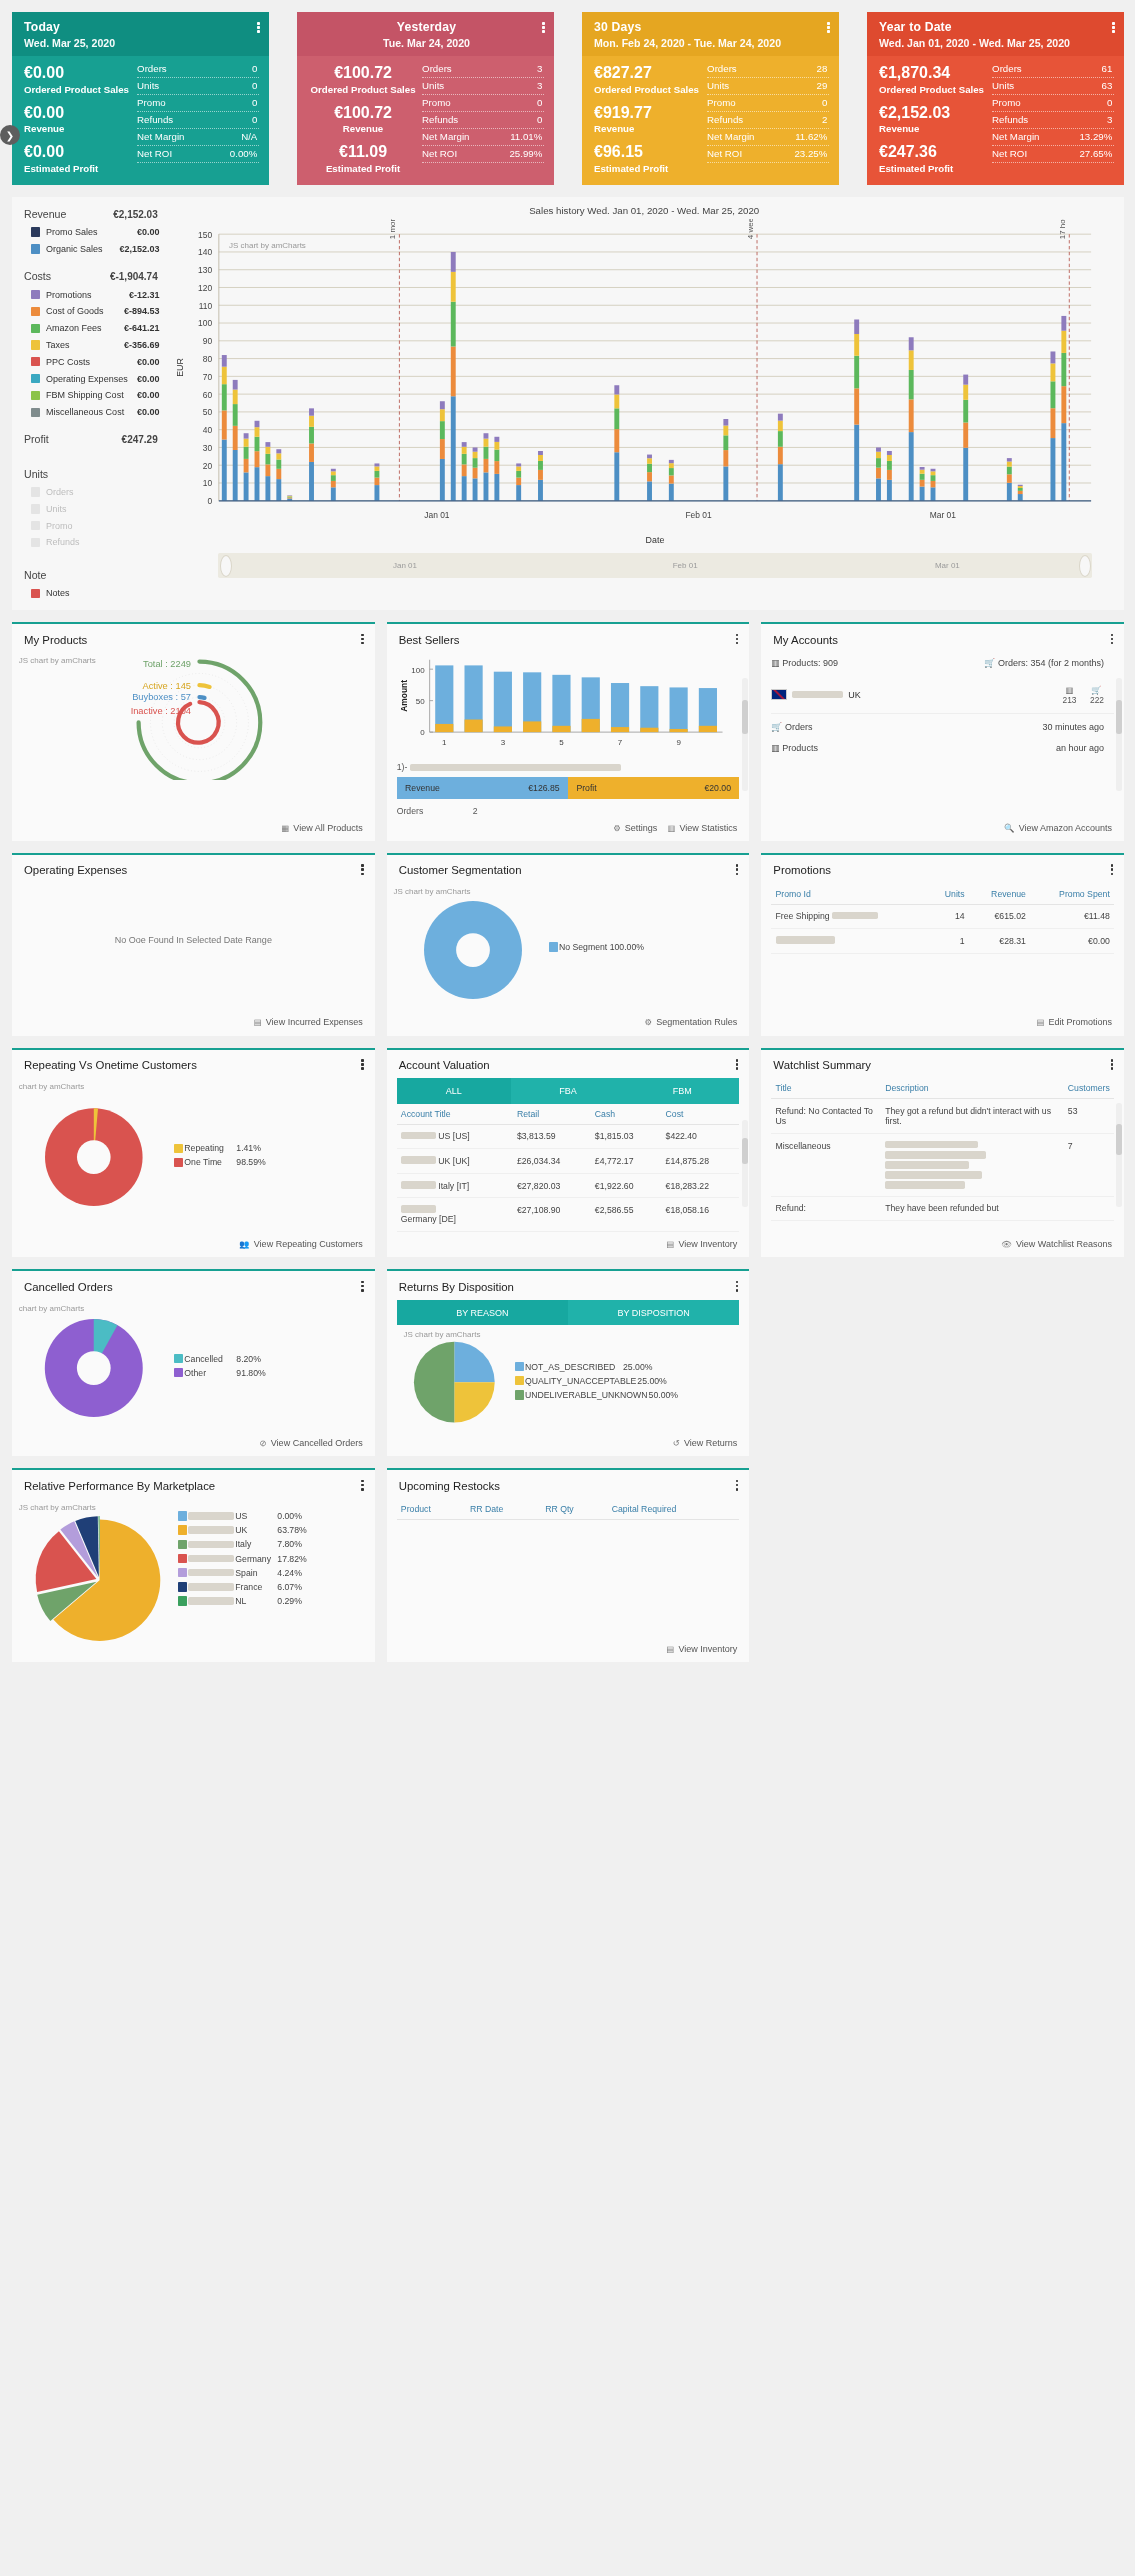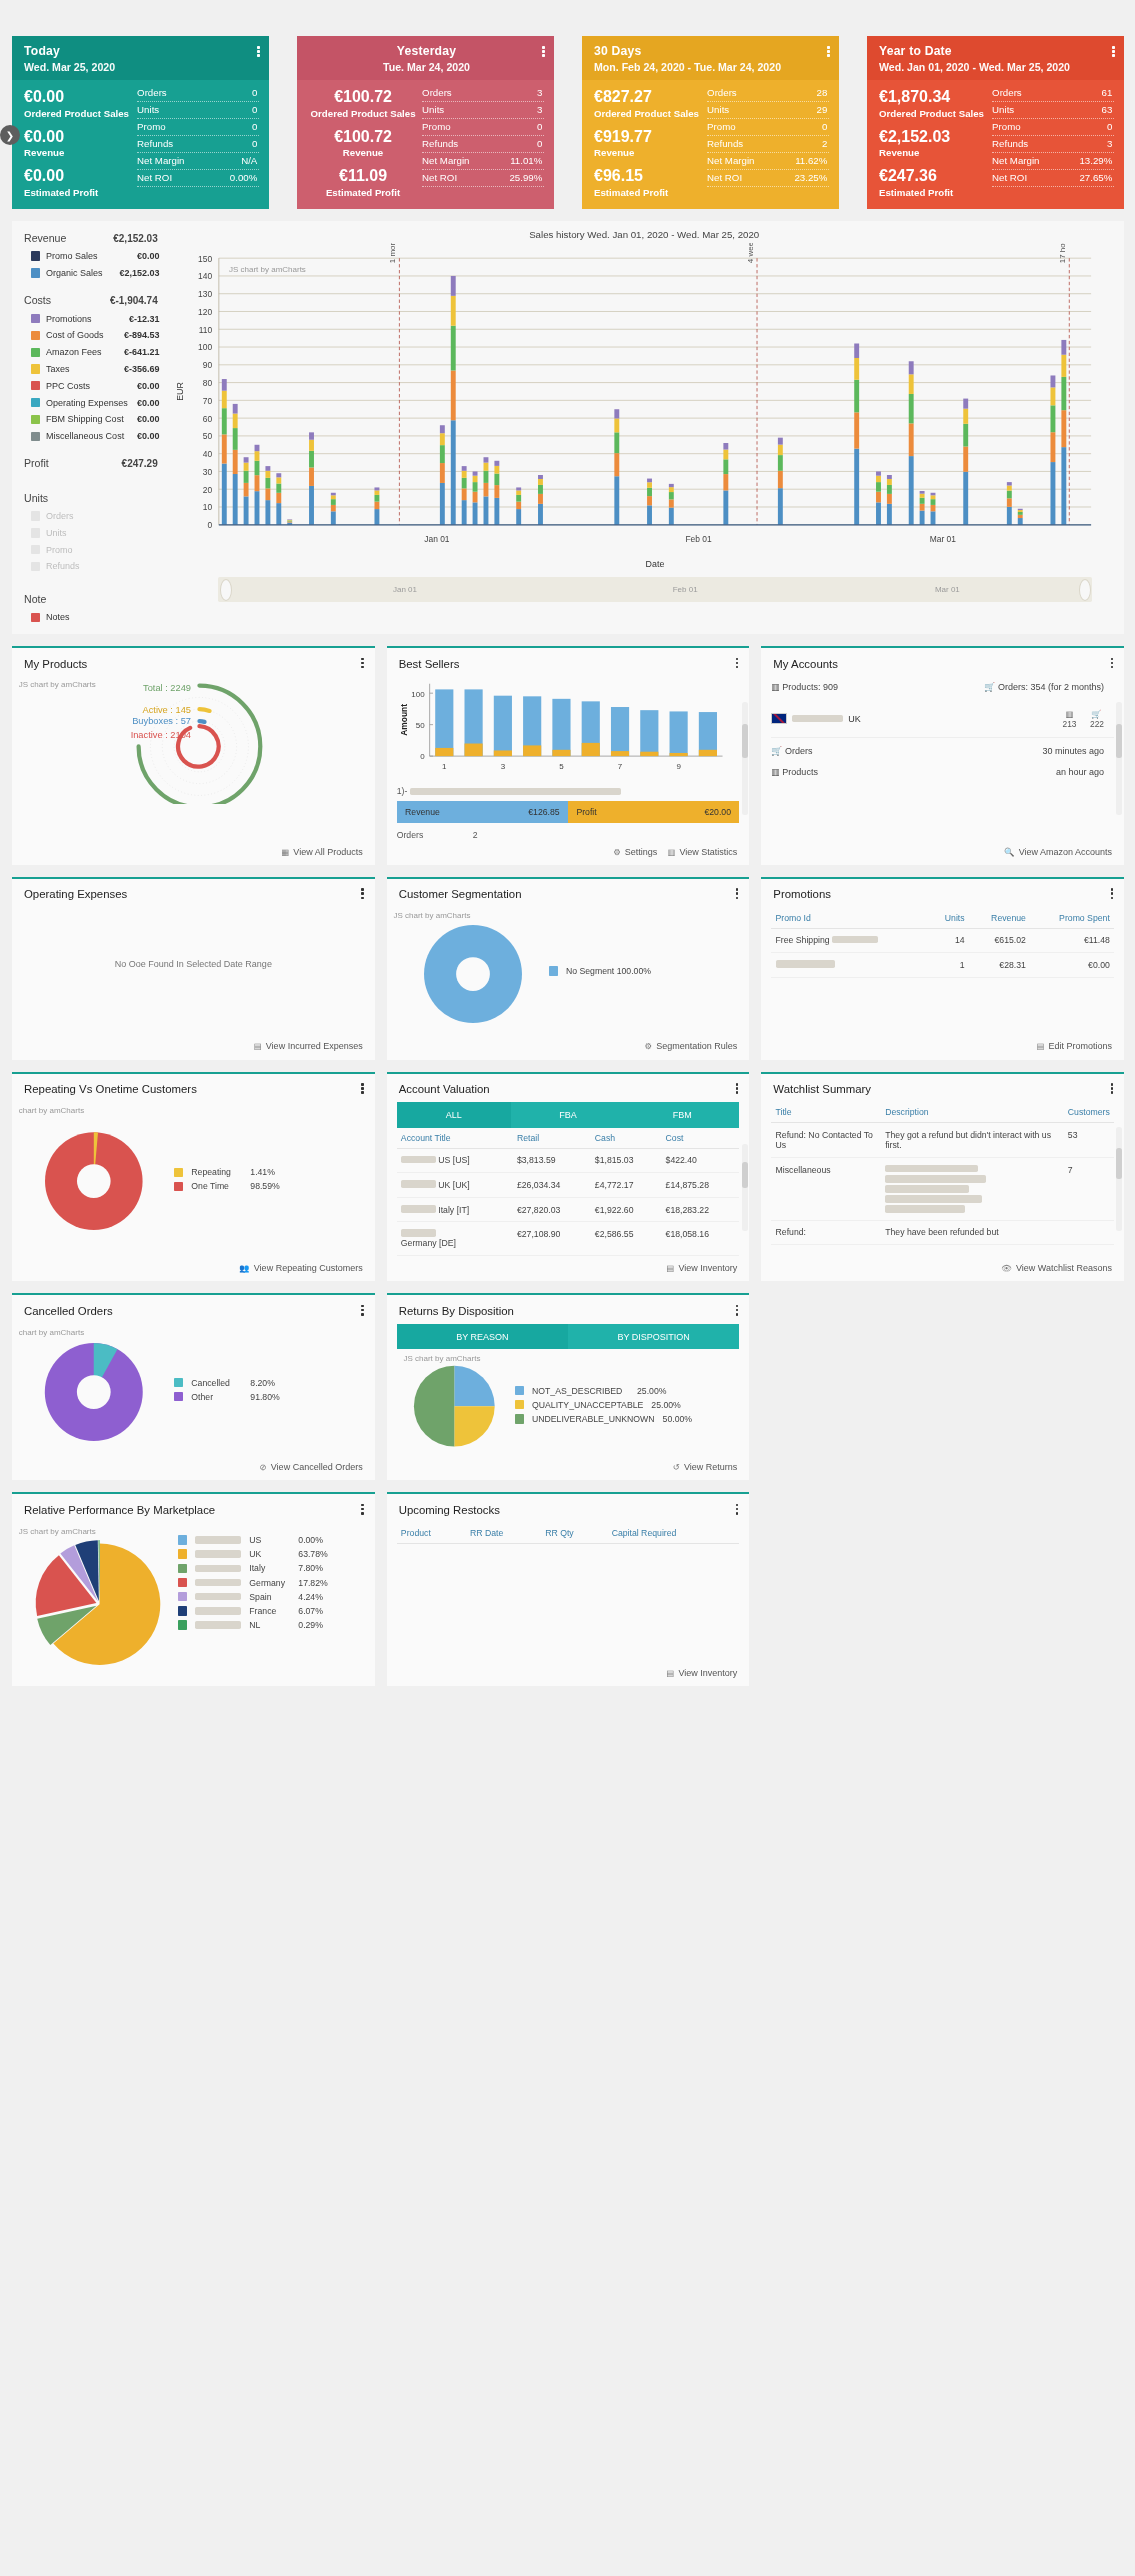--- a/index.html
+++ b/index.html
@@ -6,21 +6,21 @@
   body {
     width: 1136px;
     background: #f0f0f0;
     font-family: "Liberation Sans", sans-serif;
     color: #333;
     -webkit-font-smoothing: antialiased;
   }
   .page { width: 1136px; position: relative; padding: 12px 12px 0 12px; }
 
   
-  .cards { display: flex; gap: 28px; margin-top: 24px; }
+  .cards { display: flex; gap: 28px; }
   .card { flex: 1; color: #fff; position: relative; min-height: 128px; }
   .card-head { padding: 8.4px 10px 6.8px 12px; position: relative; }
   .card-head .t { font-size: 12.2px; font-weight: bold; letter-spacing: 0.2px; }
   .card-head .d { font-size: 10.6px; font-weight: bold; margin-top: 2.5px; opacity: .97; }
   .dots { position: absolute; right: 8.4px; top: 10px; width: 3.4px; cursor: pointer; }
   .dots i { display: block; width: 2.5px; height: 2.5px; background: #fff; margin-bottom: 1.7px; border-radius: 0.8px; }
   .card-body { display: flex; padding: 5px 10px 10px 12px; }
   .card-left { width: 46%; padding-top: 3.4px; }
   .big { font-size: 16px; font-weight: bold; line-height: 1.12; }
   .lbl { font-size: 9.7px; font-weight: bold; line-height: 1.2; margin-top: 1.7px; }
@@ -79,21 +79,21 @@
   .p-foot { display: flex; justify-content: flex-end; gap: 10px;
             padding: 6.8px 12px 8.4px 12px; }
   .p-link { font-size: 9px; color: #555; cursor: pointer; display: flex;
             align-items: center; gap: 4.2px; }
   .p-link .ic { font-size: 8.4px; color: #777; }
   .watermark { position: absolute; left: 6.8px; top: 3.4px; font-size: 8px; color: #999; }
   .empty-msg { text-align: center; font-size: 9px; color: #777; padding: 51px 0; }
 
   
   .legend { display: flex; flex-direction: column; gap: 4.2px; font-size: 8.7px; color: #444; }
-  .legend .row { display: flex; align-items: center; gap: 8px; }
+  .legend .row { display: flex; align-items: center; gap: 1px; }
   .legend .row .k { width: 9.3px; height: 9.3px; border-radius: 0.8px; flex: 0 0 9.3px; }
   .legend .row .nm { min-width: 51px; }
   .legend .row .vl { font-weight: normal; }
   .blur { background: #d9d5cc; color: transparent; border-radius: 1.7px;
           display: inline-block; height: 7.6px; }
 
   table.tbl { width: 100%; border-collapse: collapse; font-size: 8.7px; }
   table.tbl th { text-align: left; color: #3a7fa8; font-weight: normal;
                  padding: 5px 4.2px; border-bottom: 0.8px solid #e4e4e4; }
   table.tbl td { padding: 6.8px 4.2px; color: #444; vertical-align: top;

